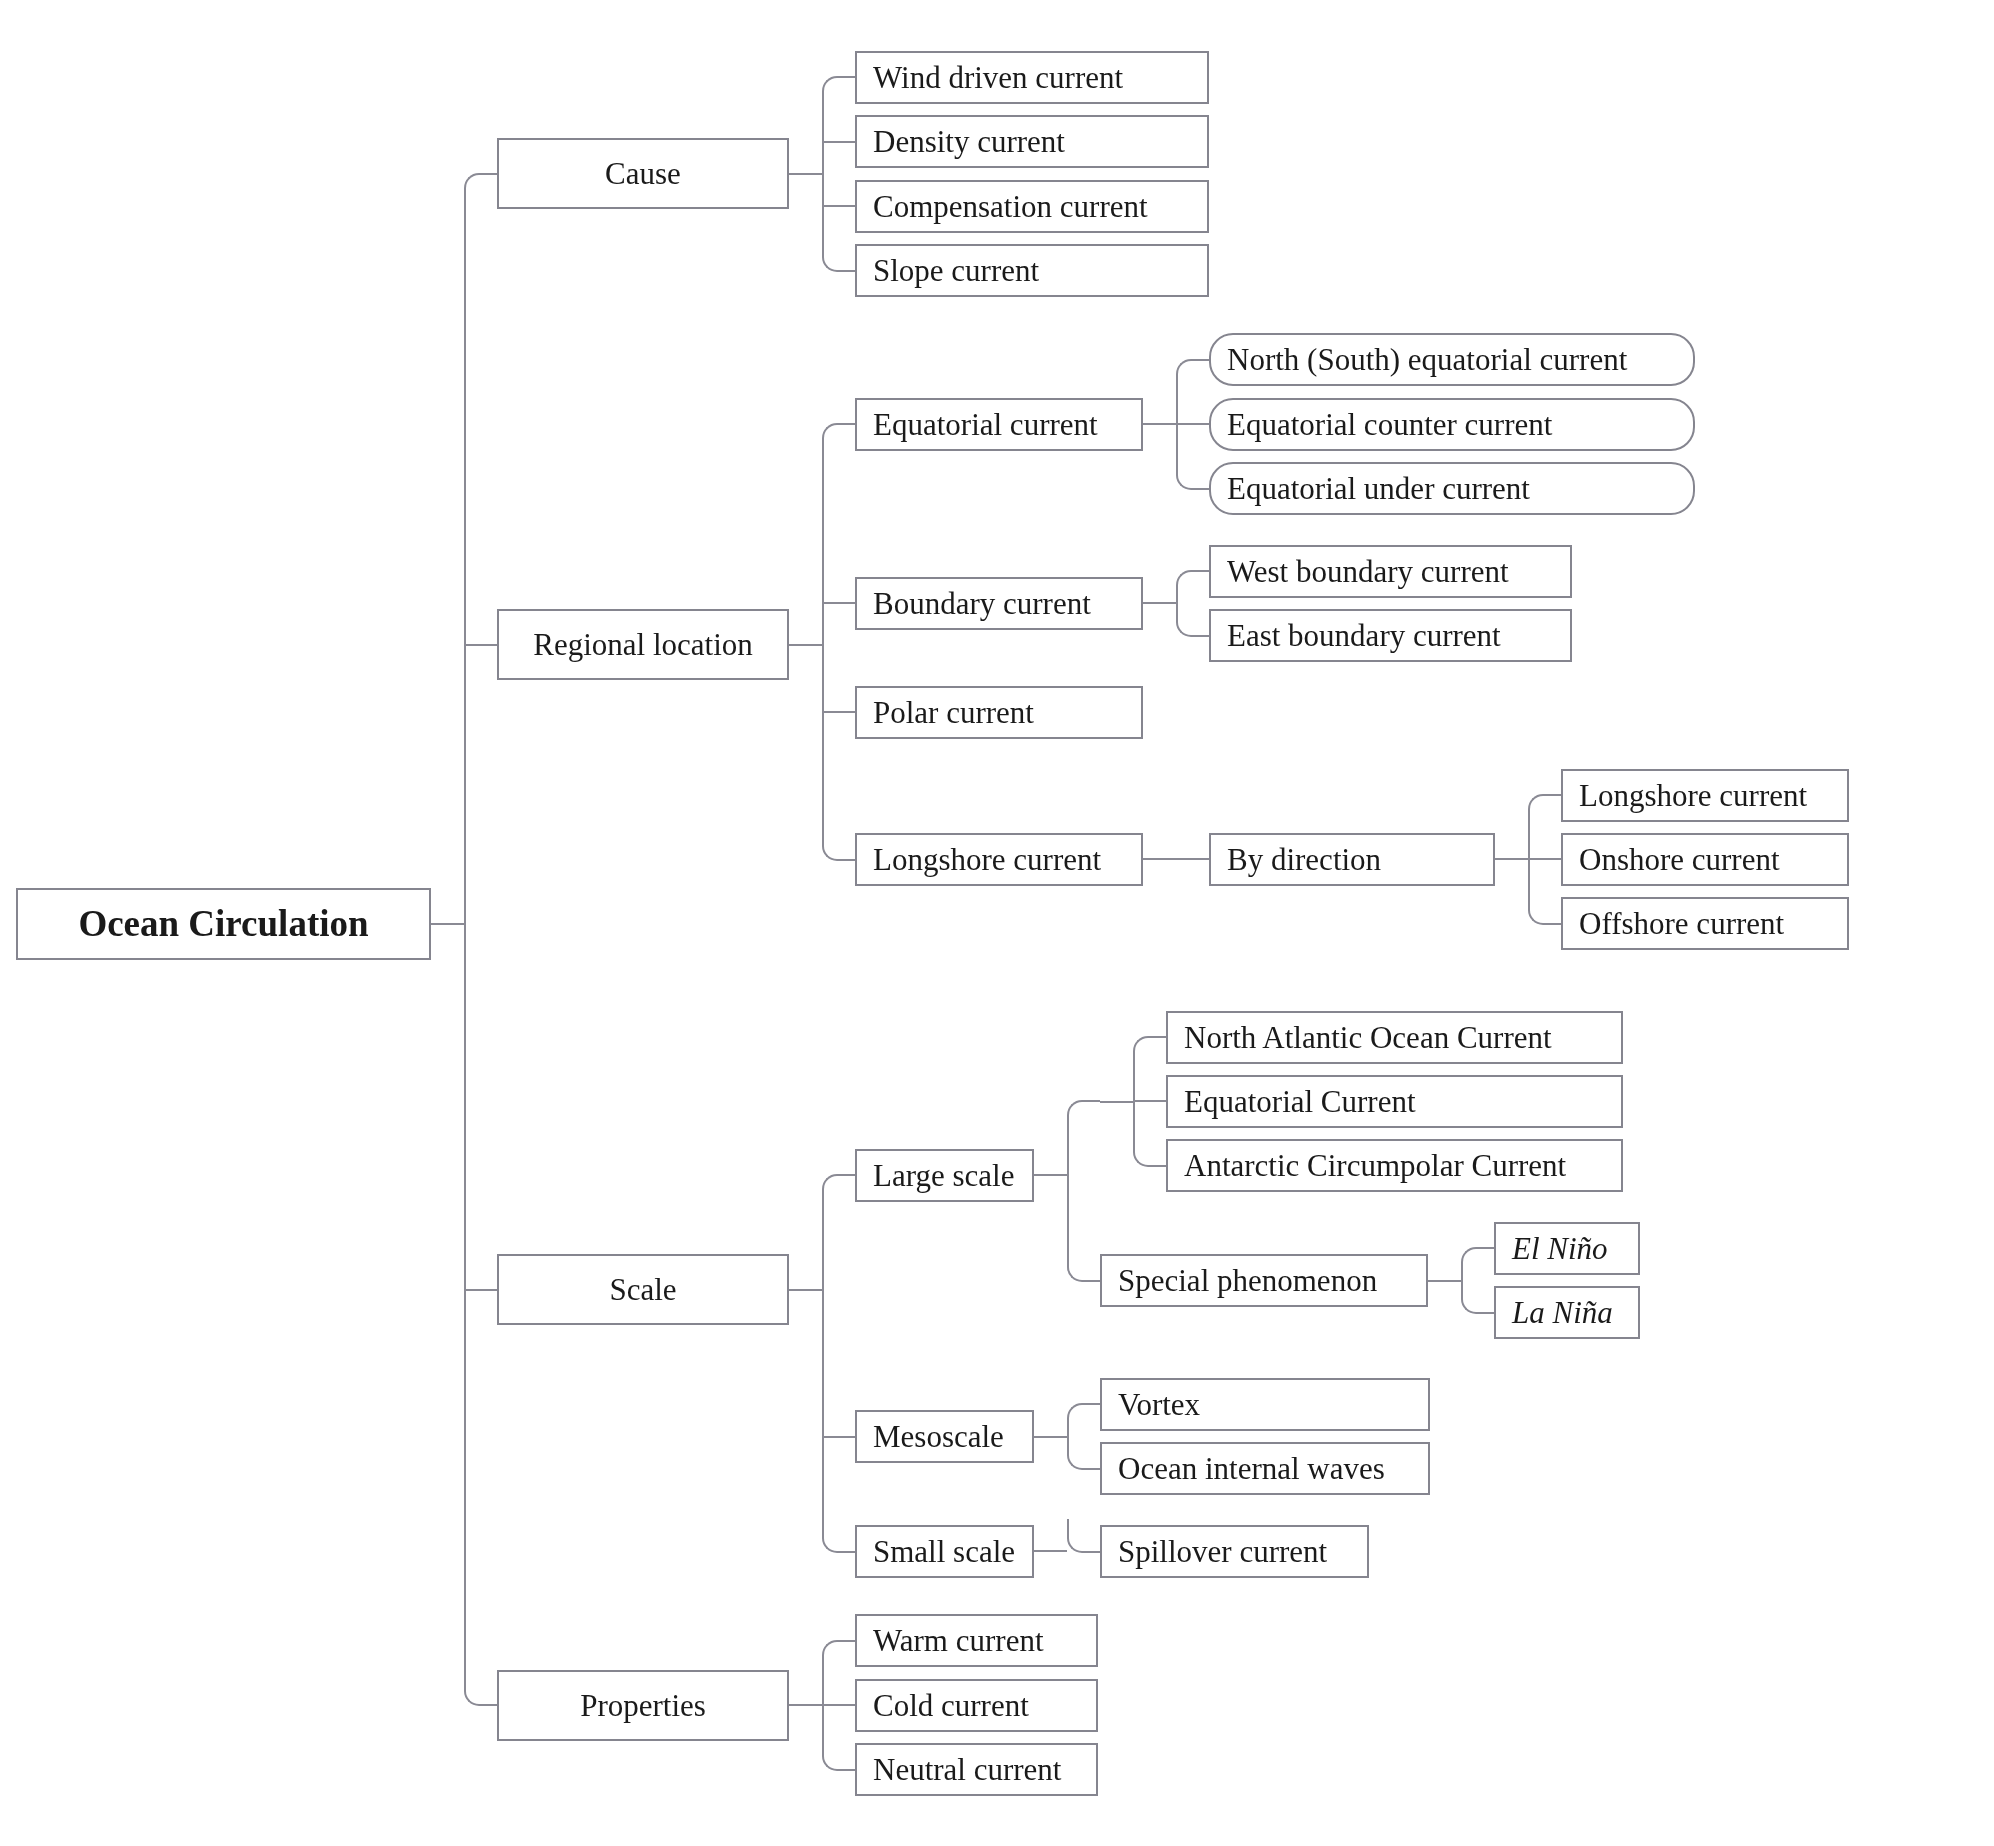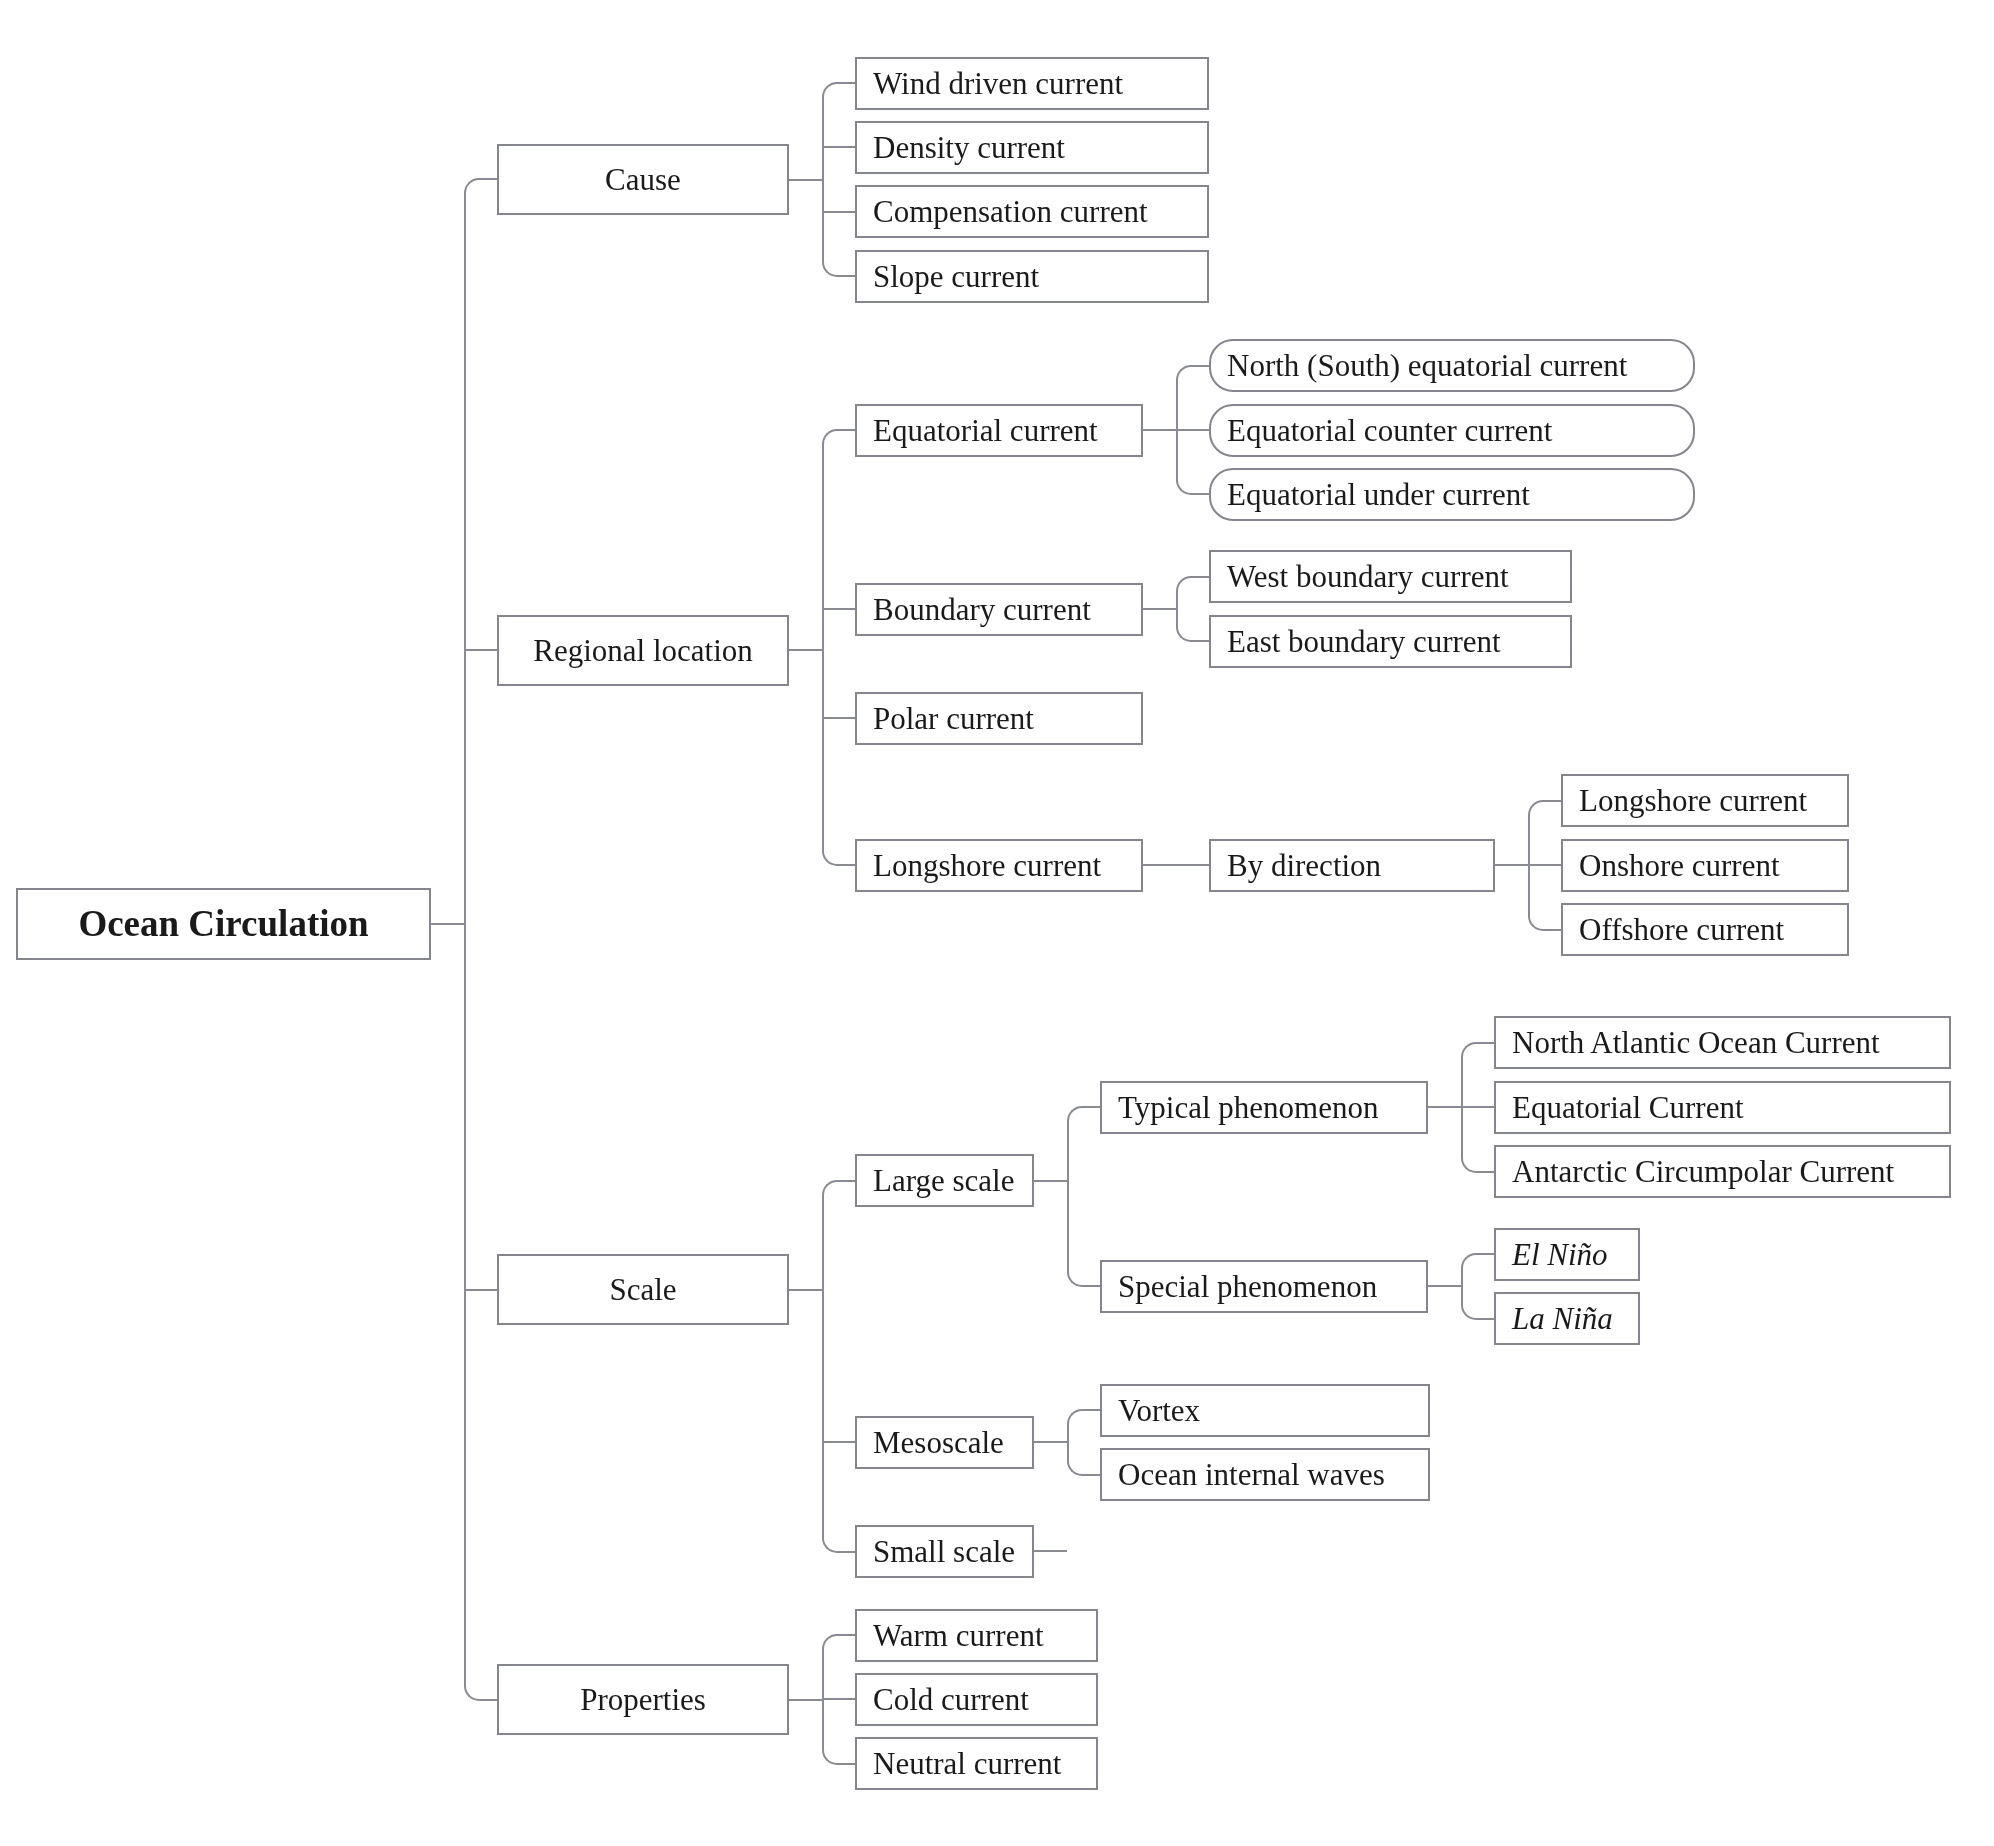--- a/index.html
+++ b/index.html
@@ -180,21 +180,20 @@
           <div class="col">
 
             <div class="cw first g">
               <div class="node">
                 <div class="box w314">Large scale</div>
                 <div class="hline"></div>
                 <div class="col">
 
                   <div class="cw first g">
                     <div class="node">
-                      <div class="box w574">Typical phenomenon</div>
                       <div class="hline"></div>
                       <div class="col">
                         <div class="cw first">
                           <div class="box w800">North Atlantic Ocean Current</div>
                         </div>
                         <div class="cw mid">
                           <div class="box w800">Equatorial Current</div>
                         </div>
                         <div class="cw last">
                           <div class="box w800">Antarctic Circumpolar Current</div>
@@ -235,20 +234,23 @@
                   </div>
                 </div>
               </div>
             </div>
 
             <div class="cw last g">
               <div class="node">
                 <div class="box w314">Small scale</div>
                 <div class="hline"></div>
                 <div class="col">
+                  <div class="cw last">
+                    <div class="box w470">Spillover current</div>
+                  </div>
                 </div>
               </div>
             </div>
 
           </div>
         </div>
       </div>
 
       <div class="cw last g1">
         <div class="node">

